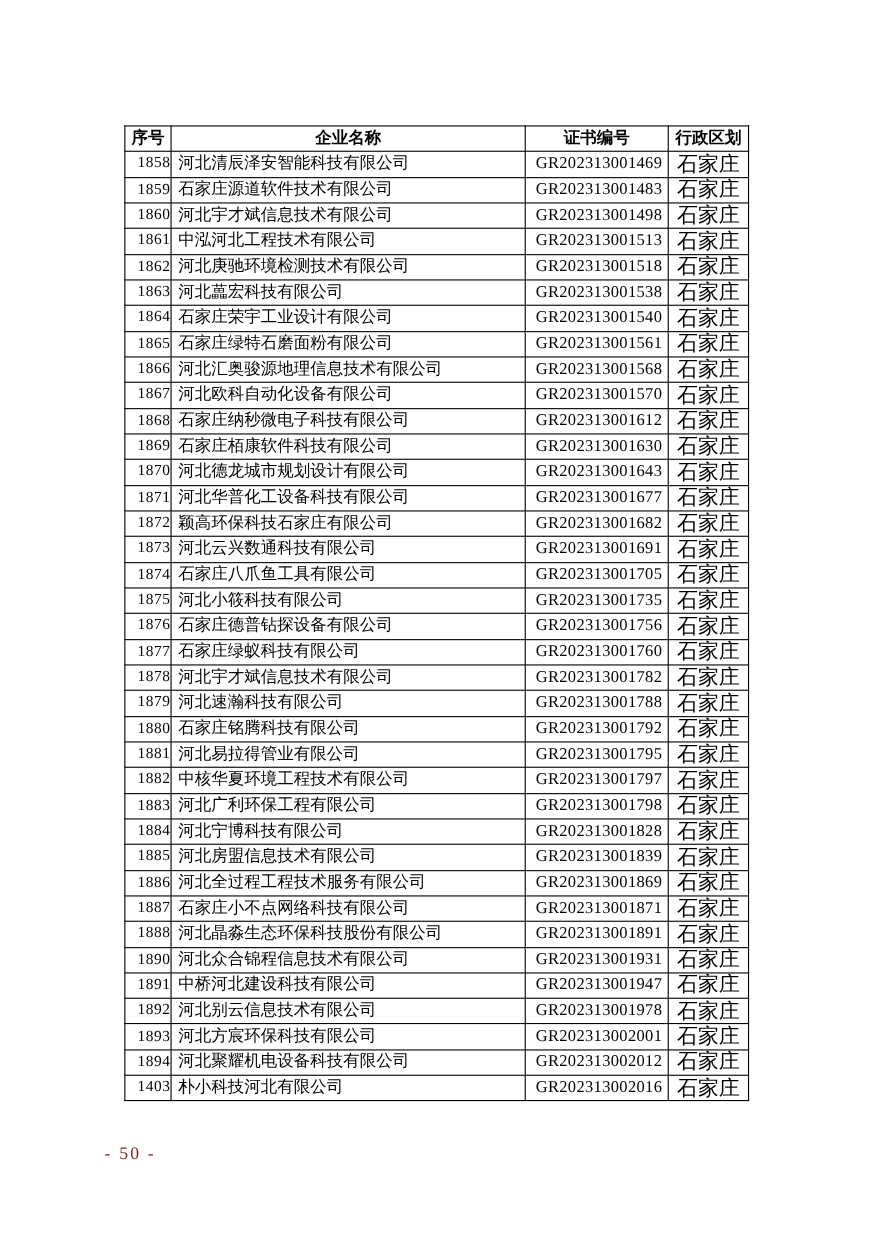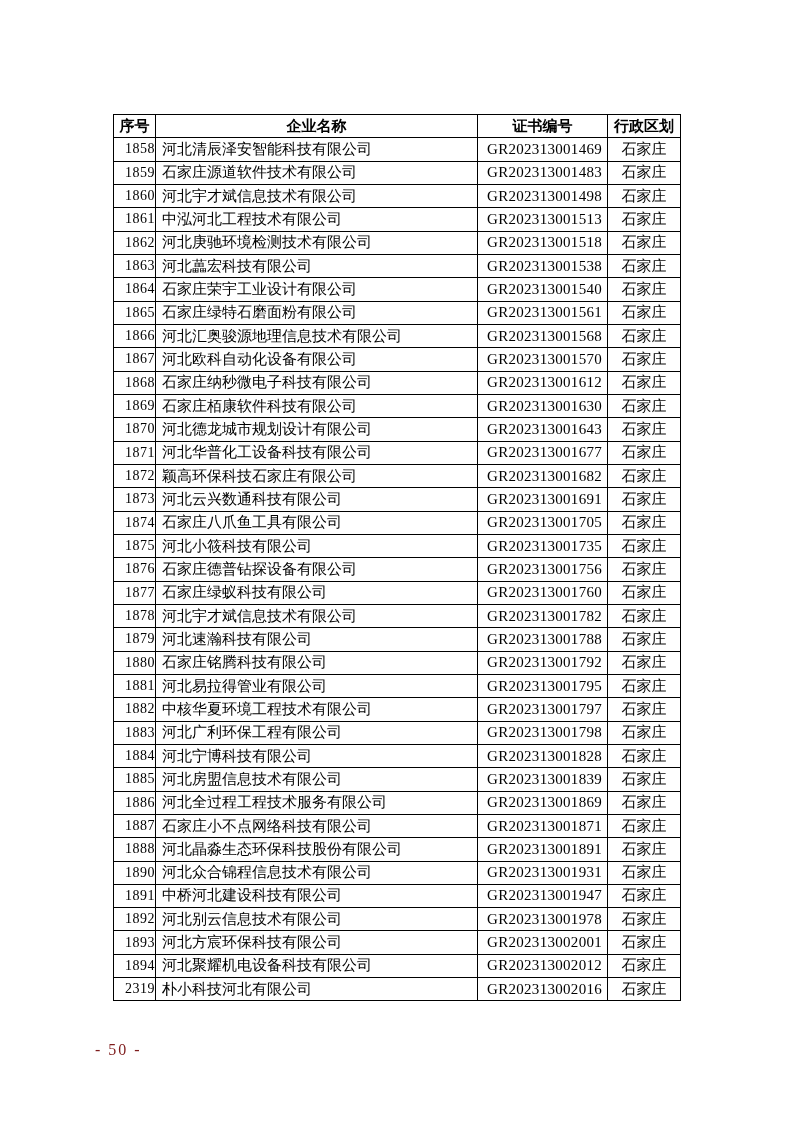--- a/index.html
+++ b/index.html
@@ -50,21 +50,21 @@
     text-align: left;
     padding-left: 6px;
   }
   td.cell-cert {
     font-size: 15px;
     text-align: left;
     padding-left: 9px;
     letter-spacing: 0.3px;
   }
   td.cell-region {
-    font-size: 15px;
+    font-size: 19px;
     text-align: center;
   }
   .footer-page-number {
     position: absolute;
     left: 95px;
     top: 1041px;
     font-size: 16px;
     letter-spacing: 2px;
     color: #7f1d1d;
     font-family: "Liberation Serif", "DejaVu Serif", serif;
@@ -301,21 +301,21 @@
           <td class="cell-cert">GR202313002001</td>
           <td class="cell-region">石家庄</td>
         </tr>
         <tr>
           <td class="cell-serial">1894</td>
           <td class="cell-name">河北聚耀机电设备科技有限公司</td>
           <td class="cell-cert">GR202313002012</td>
           <td class="cell-region">石家庄</td>
         </tr>
         <tr>
-          <td class="cell-serial">2319</td>
+          <td class="cell-serial">1403</td>
           <td class="cell-name">朴小科技河北有限公司</td>
           <td class="cell-cert">GR202313002016</td>
           <td class="cell-region">石家庄</td>
         </tr>
       </tbody>
   </table>
 
   <div class="footer-page-number">- 50 -</div>
 
 </div>

